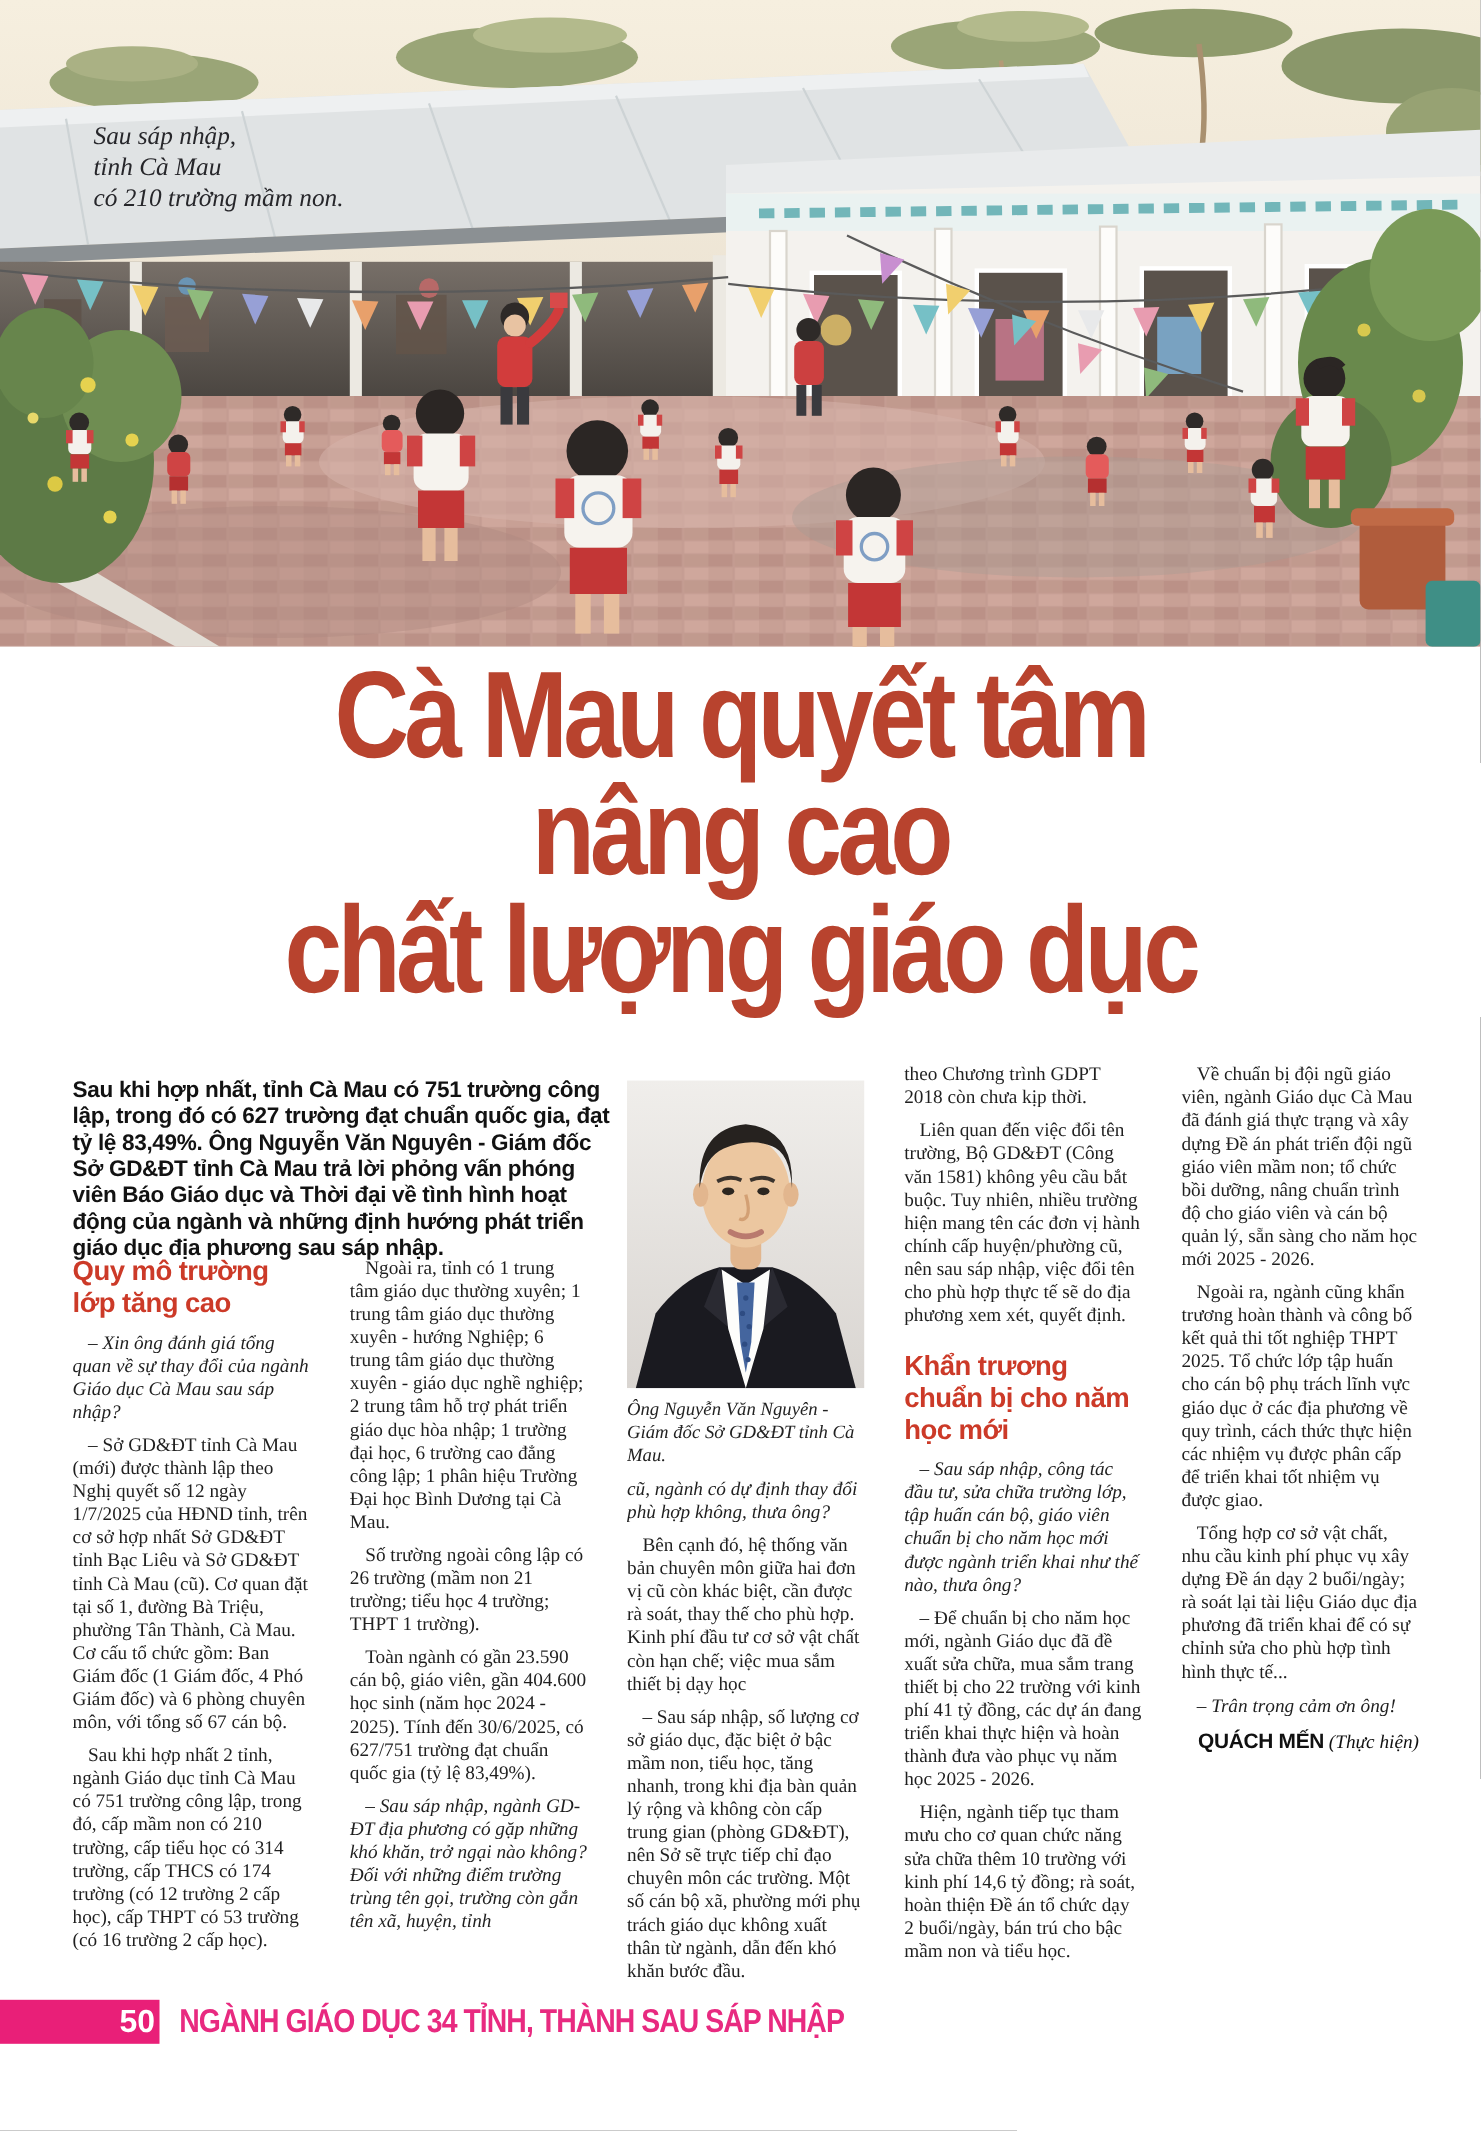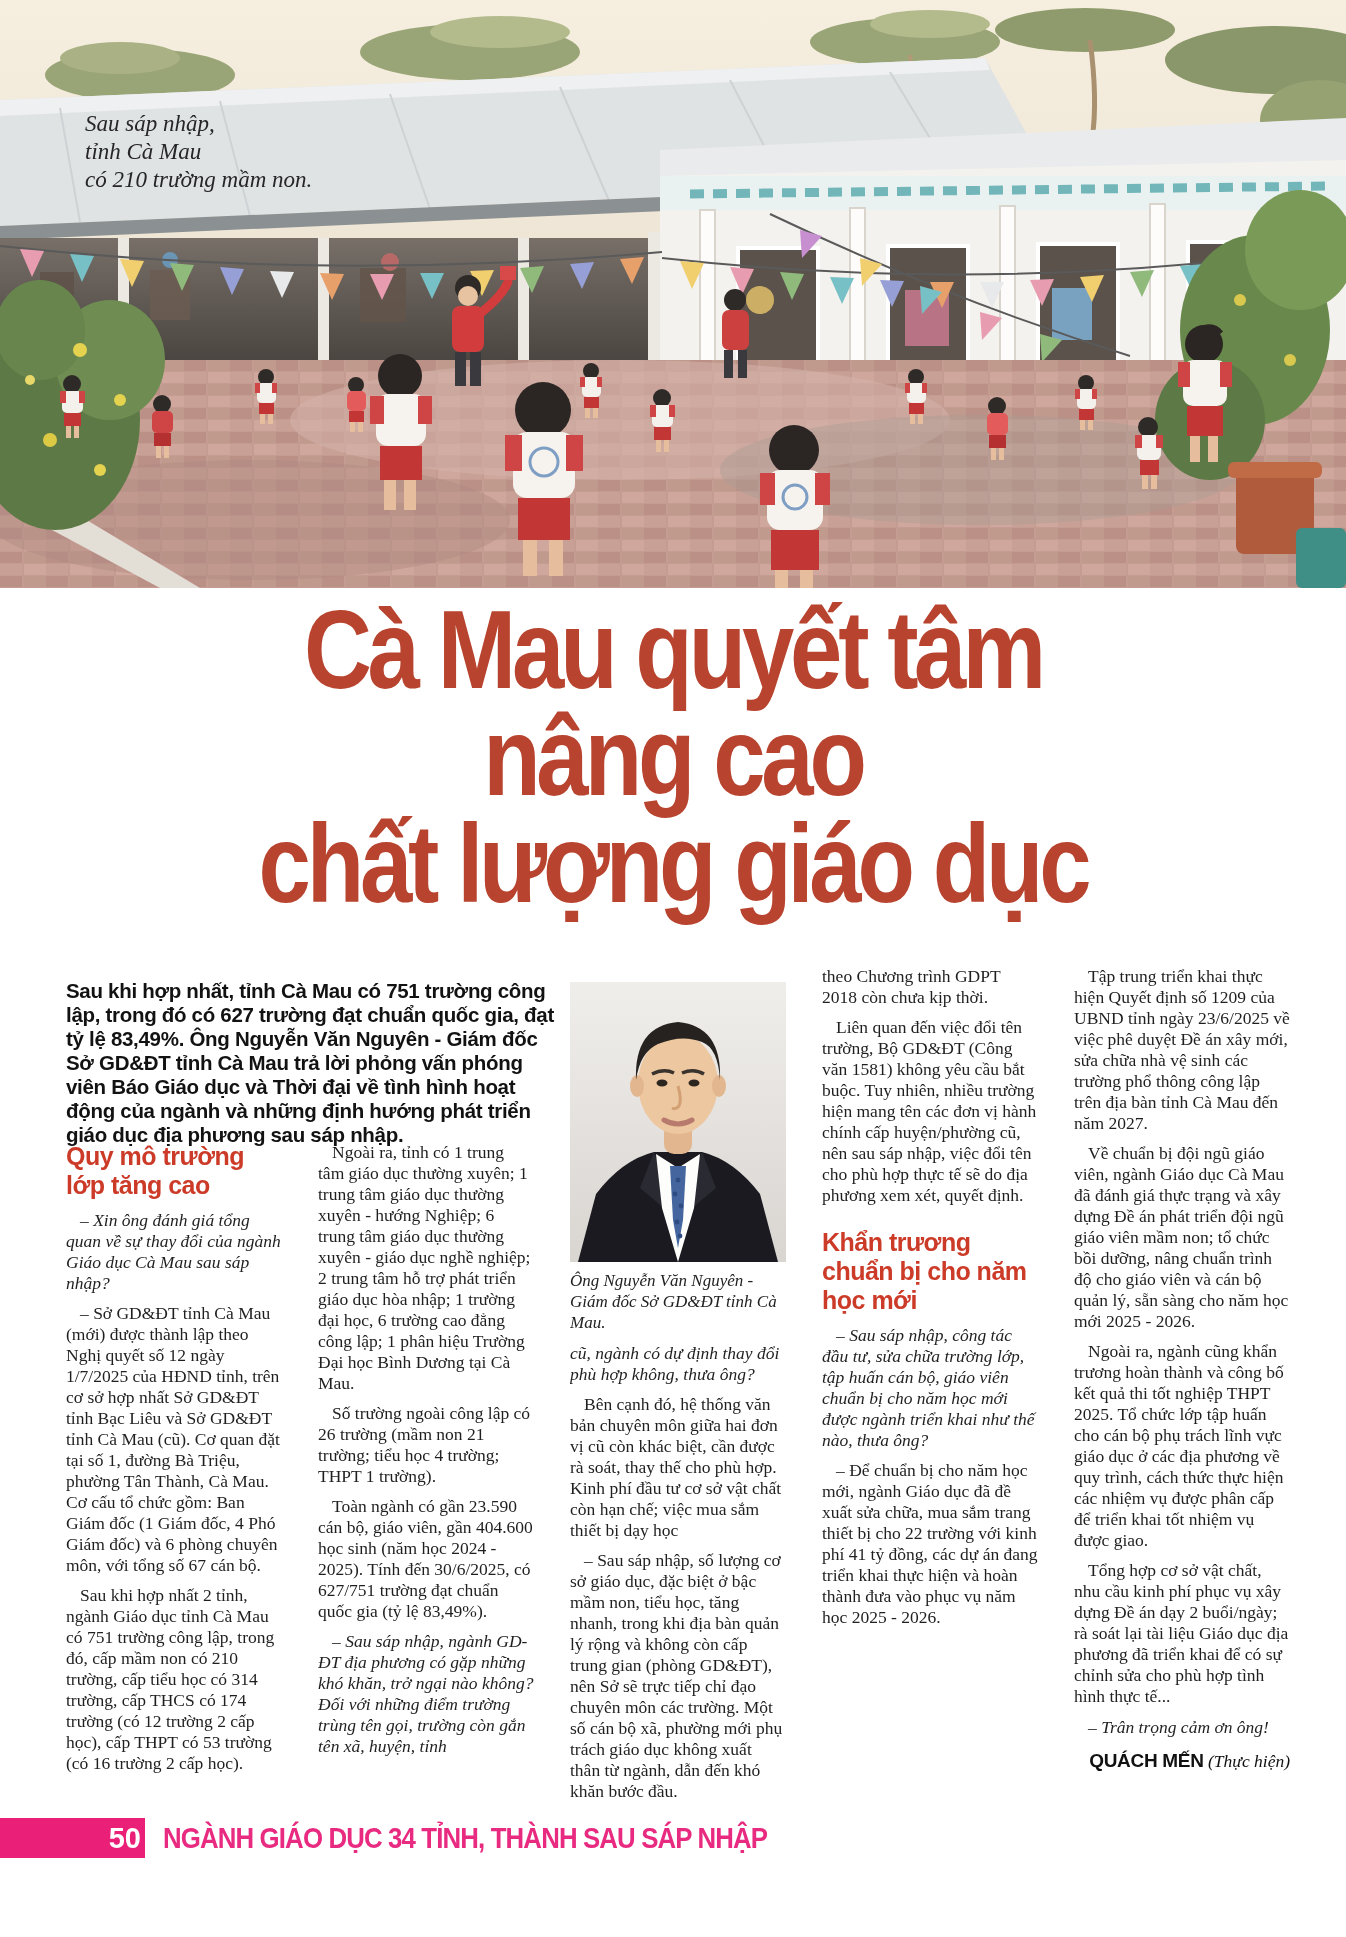--- a/index.html
+++ b/index.html
@@ -421,24 +421,24 @@
     <p class="p">Bên cạnh đó, hệ thống văn bản chuyên môn giữa hai đơn vị cũ còn khác biệt, cần được rà soát, thay thế cho phù hợp. Kinh phí đầu tư cơ sở vật chất còn hạn chế; việc mua sắm thiết bị dạy học</p>
     <p class="p">– Sau sáp nhập, số lượng cơ sở giáo dục, đặc biệt ở bậc mầm non, tiểu học, tăng nhanh, trong khi địa bàn quản lý rộng và không còn cấp trung gian (phòng GD&amp;ĐT), nên Sở sẽ trực tiếp chỉ đạo chuyên môn các trường. Một số cán bộ xã, phường mới phụ trách giáo dục không xuất thân từ ngành, dẫn đến khó khăn bước đầu.</p>
   </div>
 
   <div class="col col-4">
     <p class="p-cont">theo Chương trình GDPT 2018 còn chưa kịp thời.</p>
     <p class="p">Liên quan đến việc đổi tên trường, Bộ GD&amp;ĐT (Công văn 1581) không yêu cầu bắt buộc. Tuy nhiên, nhiều trường hiện mang tên các đơn vị hành chính cấp huyện/phường cũ, nên sau sáp nhập, việc đổi tên cho phù hợp thực tế sẽ do địa phương xem xét, quyết định.</p>
     <h2 class="sec-head" style="margin-top:22px;">Khẩn trương chuẩn bị cho năm học mới</h2>
     <p class="p q">– Sau sáp nhập, công tác đầu tư, sửa chữa trường lớp, tập huấn cán bộ, giáo viên chuẩn bị cho năm học mới được ngành triển khai như thế nào, thưa ông?</p>
     <p class="p">– Để chuẩn bị cho năm học mới, ngành Giáo dục đã đề xuất sửa chữa, mua sắm trang thiết bị cho 22 trường với kinh phí 41 tỷ đồng, các dự án đang triển khai thực hiện và hoàn thành đưa vào phục vụ năm học 2025 - 2026.</p>
+    <p class="p">Hiện, ngành tiếp tục tham mưu cho cơ quan chức năng sửa chữa thêm 10 trường với kinh phí 14,6 tỷ đồng; rà soát, hoàn thiện Đề án tổ chức dạy 2 buổi/ngày, bán trú cho bậc mầm non và tiểu học.</p>
   </div>
 
   <div class="col col-5">
-    <p class="p">Tập trung triển khai thực hiện Quyết định số 1209 của UBND tỉnh ngày 23/6/2025 về việc phê duyệt Đề án xây mới, sửa chữa nhà vệ sinh các trường phổ thông công lập trên địa bàn tỉnh Cà Mau đến năm 2027.</p>
     <p class="p">Về chuẩn bị đội ngũ giáo viên, ngành Giáo dục Cà Mau đã đánh giá thực trạng và xây dựng Đề án phát triển đội ngũ giáo viên mầm non; tổ chức bồi dưỡng, nâng chuẩn trình độ cho giáo viên và cán bộ quản lý, sẵn sàng cho năm học mới 2025 - 2026.</p>
     <p class="p">Ngoài ra, ngành cũng khẩn trương hoàn thành và công bố kết quả thi tốt nghiệp THPT 2025. Tổ chức lớp tập huấn cho cán bộ phụ trách lĩnh vực giáo dục ở các địa phương về quy trình, cách thức thực hiện các nhiệm vụ được phân cấp để triển khai tốt nhiệm vụ được giao.</p>
     <p class="p">Tổng hợp cơ sở vật chất, nhu cầu kinh phí phục vụ xây dựng Đề án dạy 2 buổi/ngày; rà soát lại tài liệu Giáo dục địa phương đã triển khai để có sự chỉnh sửa cho phù hợp tình hình thực tế...</p>
     <p class="signoff">– Trân trọng cảm ơn ông!</p>
     <p class="byline"><span class="byline-name">QUÁCH MẾN</span><span class="byline-role"> (Thực hiện)</span></p>
   </div>
 
   <div class="footer">
     <div class="page-badge">50</div>
     <div class="footer-title">NGÀNH GIÁO DỤC 34 TỈNH, THÀNH SAU SÁP NHẬP</div>

